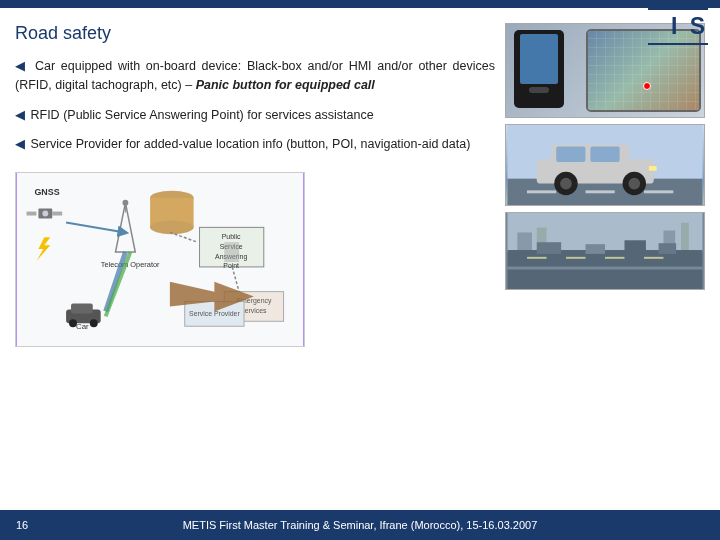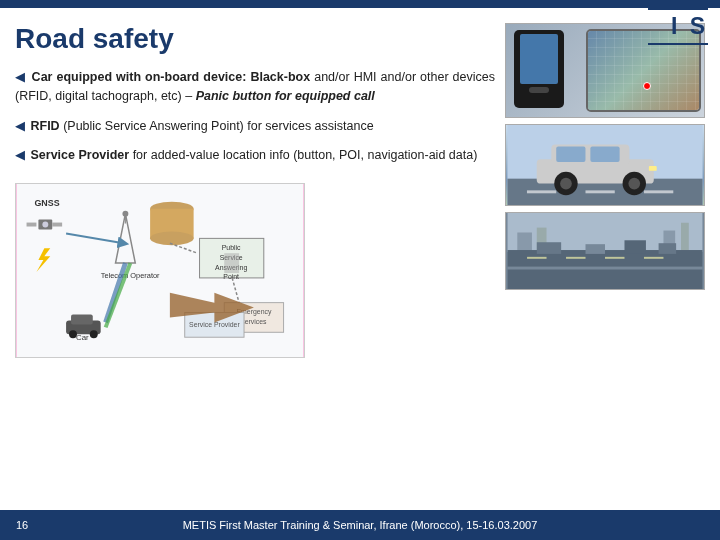--- a/index.html
+++ b/index.html
@@ -63,22 +63,22 @@
     }
 
     
     .left-panel {
       flex: 1;
       display: flex;
       flex-direction: column;
     }
 
     .slide-title {
-      font-size: 28px;
-      font-weight: bold;
+      font-size: 18px;
+      font-weight: normal;
       color: #1a3a6b;
       margin-bottom: 12px;
       margin-top: 5px;
     }
 
     .bullet-section {
       margin-bottom: 10px;
     }
 
     .bullet-text {
@@ -88,21 +88,21 @@
       text-align: justify;
     }
 
     .bullet-text .arrow {
       color: #1a3a6b;
       font-size: 13px;
       margin-right: 2px;
     }
 
     .bullet-text strong {
-      font-weight: bold;
+      font-weight: normal;
     }
 
     .bullet-text em {
       font-style: italic;
       font-weight: bold;
     }
 
     
     .right-panel {
       width: 200px;
@@ -142,21 +142,21 @@
       height: 75px;
       background: linear-gradient(180deg, #99aaaa 0%, #aabbaa 20%, #778899 50%, #889988 100%);
       border: 1px solid #aaa;
       position: relative;
     }
 
     
     .diagram-area {
       width: 290px;
       height: 175px;
-      background: #f9a8d4;
+      background: #8b5cf6;
       border: 1px solid #ccc;
       margin-top: 8px;
       position: relative;
       overflow: hidden;
     }
 
     .diagram-svg {
       width: 100%;
       height: 100%;
     }

